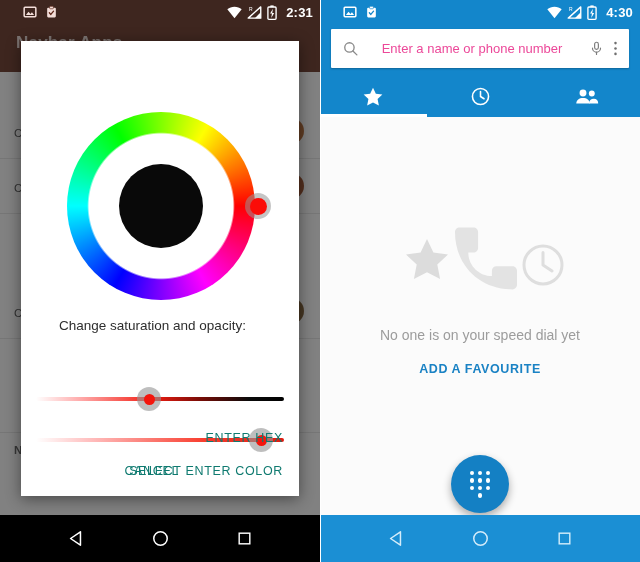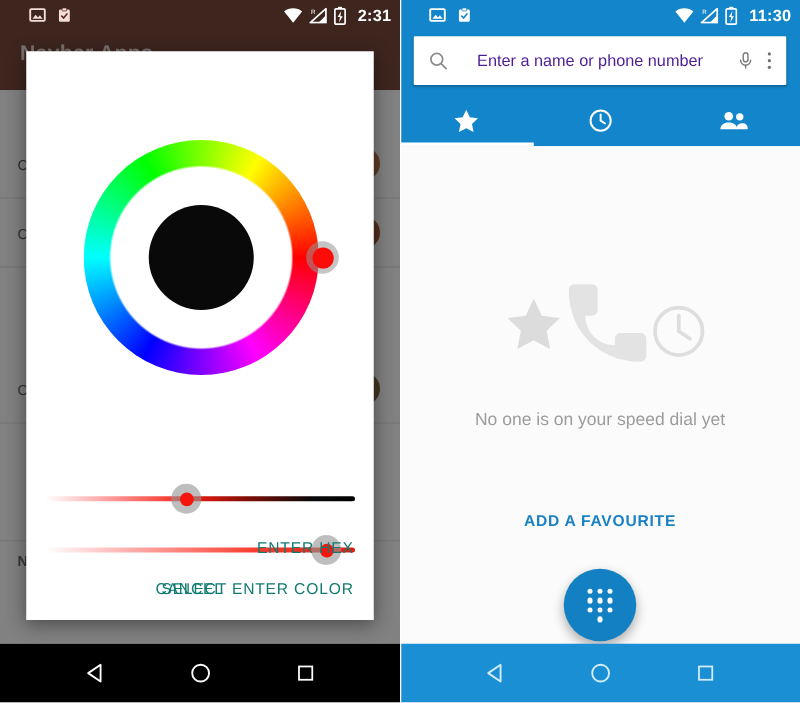--- a/index.html
+++ b/index.html
@@ -270,21 +270,21 @@
     border-radius: 1px;
     display: flex;
     align-items: center;
     padding: 0 11px;
     box-sizing: border-box;
     box-shadow: 0 1px 2px rgba(0,0,0,.25);
   }
   .search-ph {
     flex: 1;
     text-align: center;
-    color: #4c1d95;
+    color: #ec4899;
     font-size: 13px;
     padding-right: 4px;
   }
   .tabs {
     position: absolute;
     top: 76px; left: 0; right: 0;
     height: 41px;
     display: flex;
   }
   .tab {
@@ -323,21 +323,20 @@
   }
   .empty-action {
     position: absolute;
     left: 0; right: 0;
     top: 245px;
     text-align: center;
     color: #1a82c4;
     font-size: 12.5px;
     font-weight: bold;
     letter-spacing: .6px;
-    margin-top: 48px;
   }
   .fab {
     position: absolute;
     left: 50%;
     margin-left: -29px;
     top: 338px;
     width: 58px; height: 58px;
     border-radius: 50%;
     background: #1480c4;
     box-shadow: 0 4px 9px rgba(0,0,0,.33);
@@ -430,20 +429,21 @@
     <div class="dialog">
 
       <div class="wheel-wrap">
         <div class="wheel-ring"></div>
         <div class="wheel-inner"></div>
         <div class="wheel-thumb">
             <i></i>
           </div>
       </div>
 
+      <div class="slider-label">Change saturation and opacity:</div>
 
       <div class="slider" style="top:346px">
         <div class="track track-sat"></div>
         <div class="thumb" style="left:101px">
             <i></i>
           </div>
       </div>
 
       <div class="slider" style="top:387px">
         <div class="track track-opa"></div>
@@ -495,21 +495,21 @@
         <svg class="sb-ico" width="15" height="13" viewBox="0 0 24 20">
           <path d="M22 1v18H2z" fill="none" stroke="#ffffff" stroke-width="2.2" stroke-linejoin="round"></path>
           <path d="M22 9.5V19h-9.5z" fill="#ffffff"></path>
           <text x="3" y="8" font-size="8" fill="#ffffff" font-family="Liberation Sans, sans-serif">R</text>
         </svg>
         <svg class="sb-ico" width="10" height="15" viewBox="0 0 14 22">
           <rect x="1" y="3" width="12" height="18" rx="1.4" fill="none" stroke="#ffffff" stroke-width="2"></rect>
           <rect x="4.6" y="0.6" width="4.8" height="2.6" fill="#ffffff"></rect>
           <path d="M8.4 5.6L4.2 12.6h2.7L5.9 19l4.3-7.4H7.4z" fill="#ffffff"></path>
         </svg>
-        <span class="sb-time">11:30</span>
+        <span class="sb-time">4:30</span>
       </div>
     </div>
 
     <div class="searchbar">
       <svg width="17" height="17" viewBox="0 0 24 24">
         <circle cx="10.5" cy="10.5" r="6.6" fill="none" stroke="#8a8a8a" stroke-width="1.9"></circle>
         <path d="M15.4 15.4L21 21" stroke="#8a8a8a" stroke-width="1.9" stroke-linecap="round"></path>
       </svg>
       <span class="search-ph">Enter a name or phone number</span>
       <svg width="15" height="17" viewBox="0 0 24 24" style="margin-right:9px">

